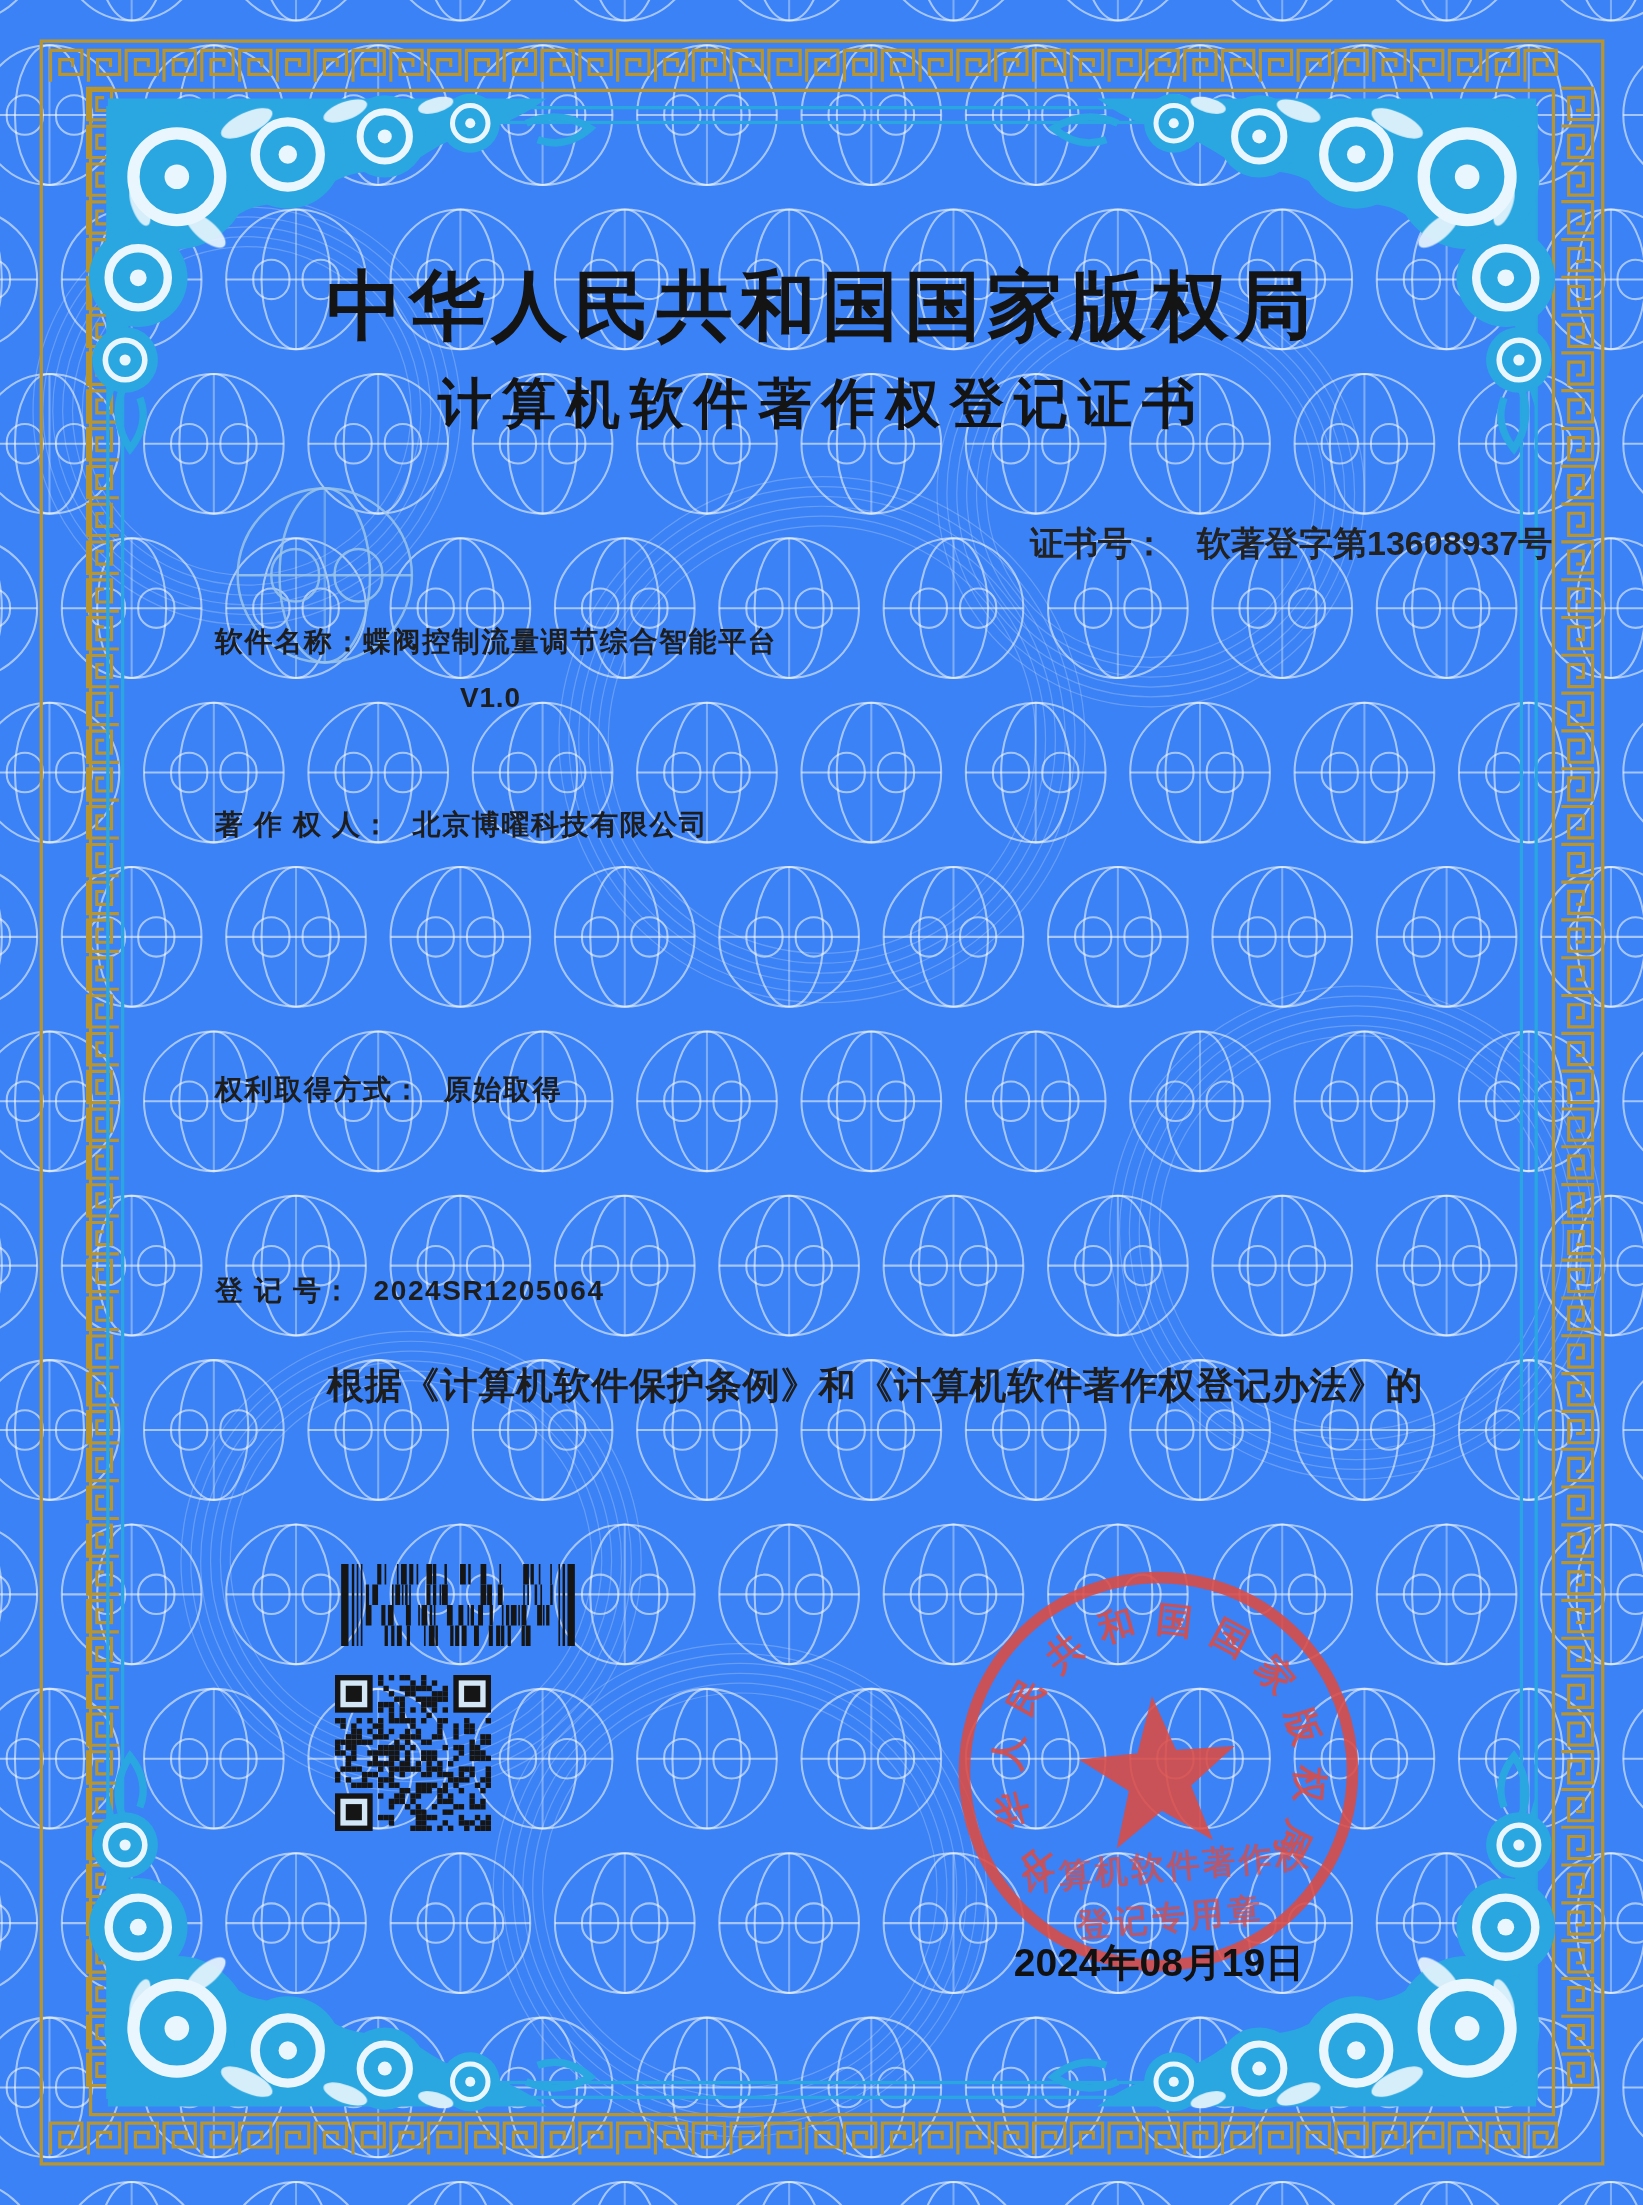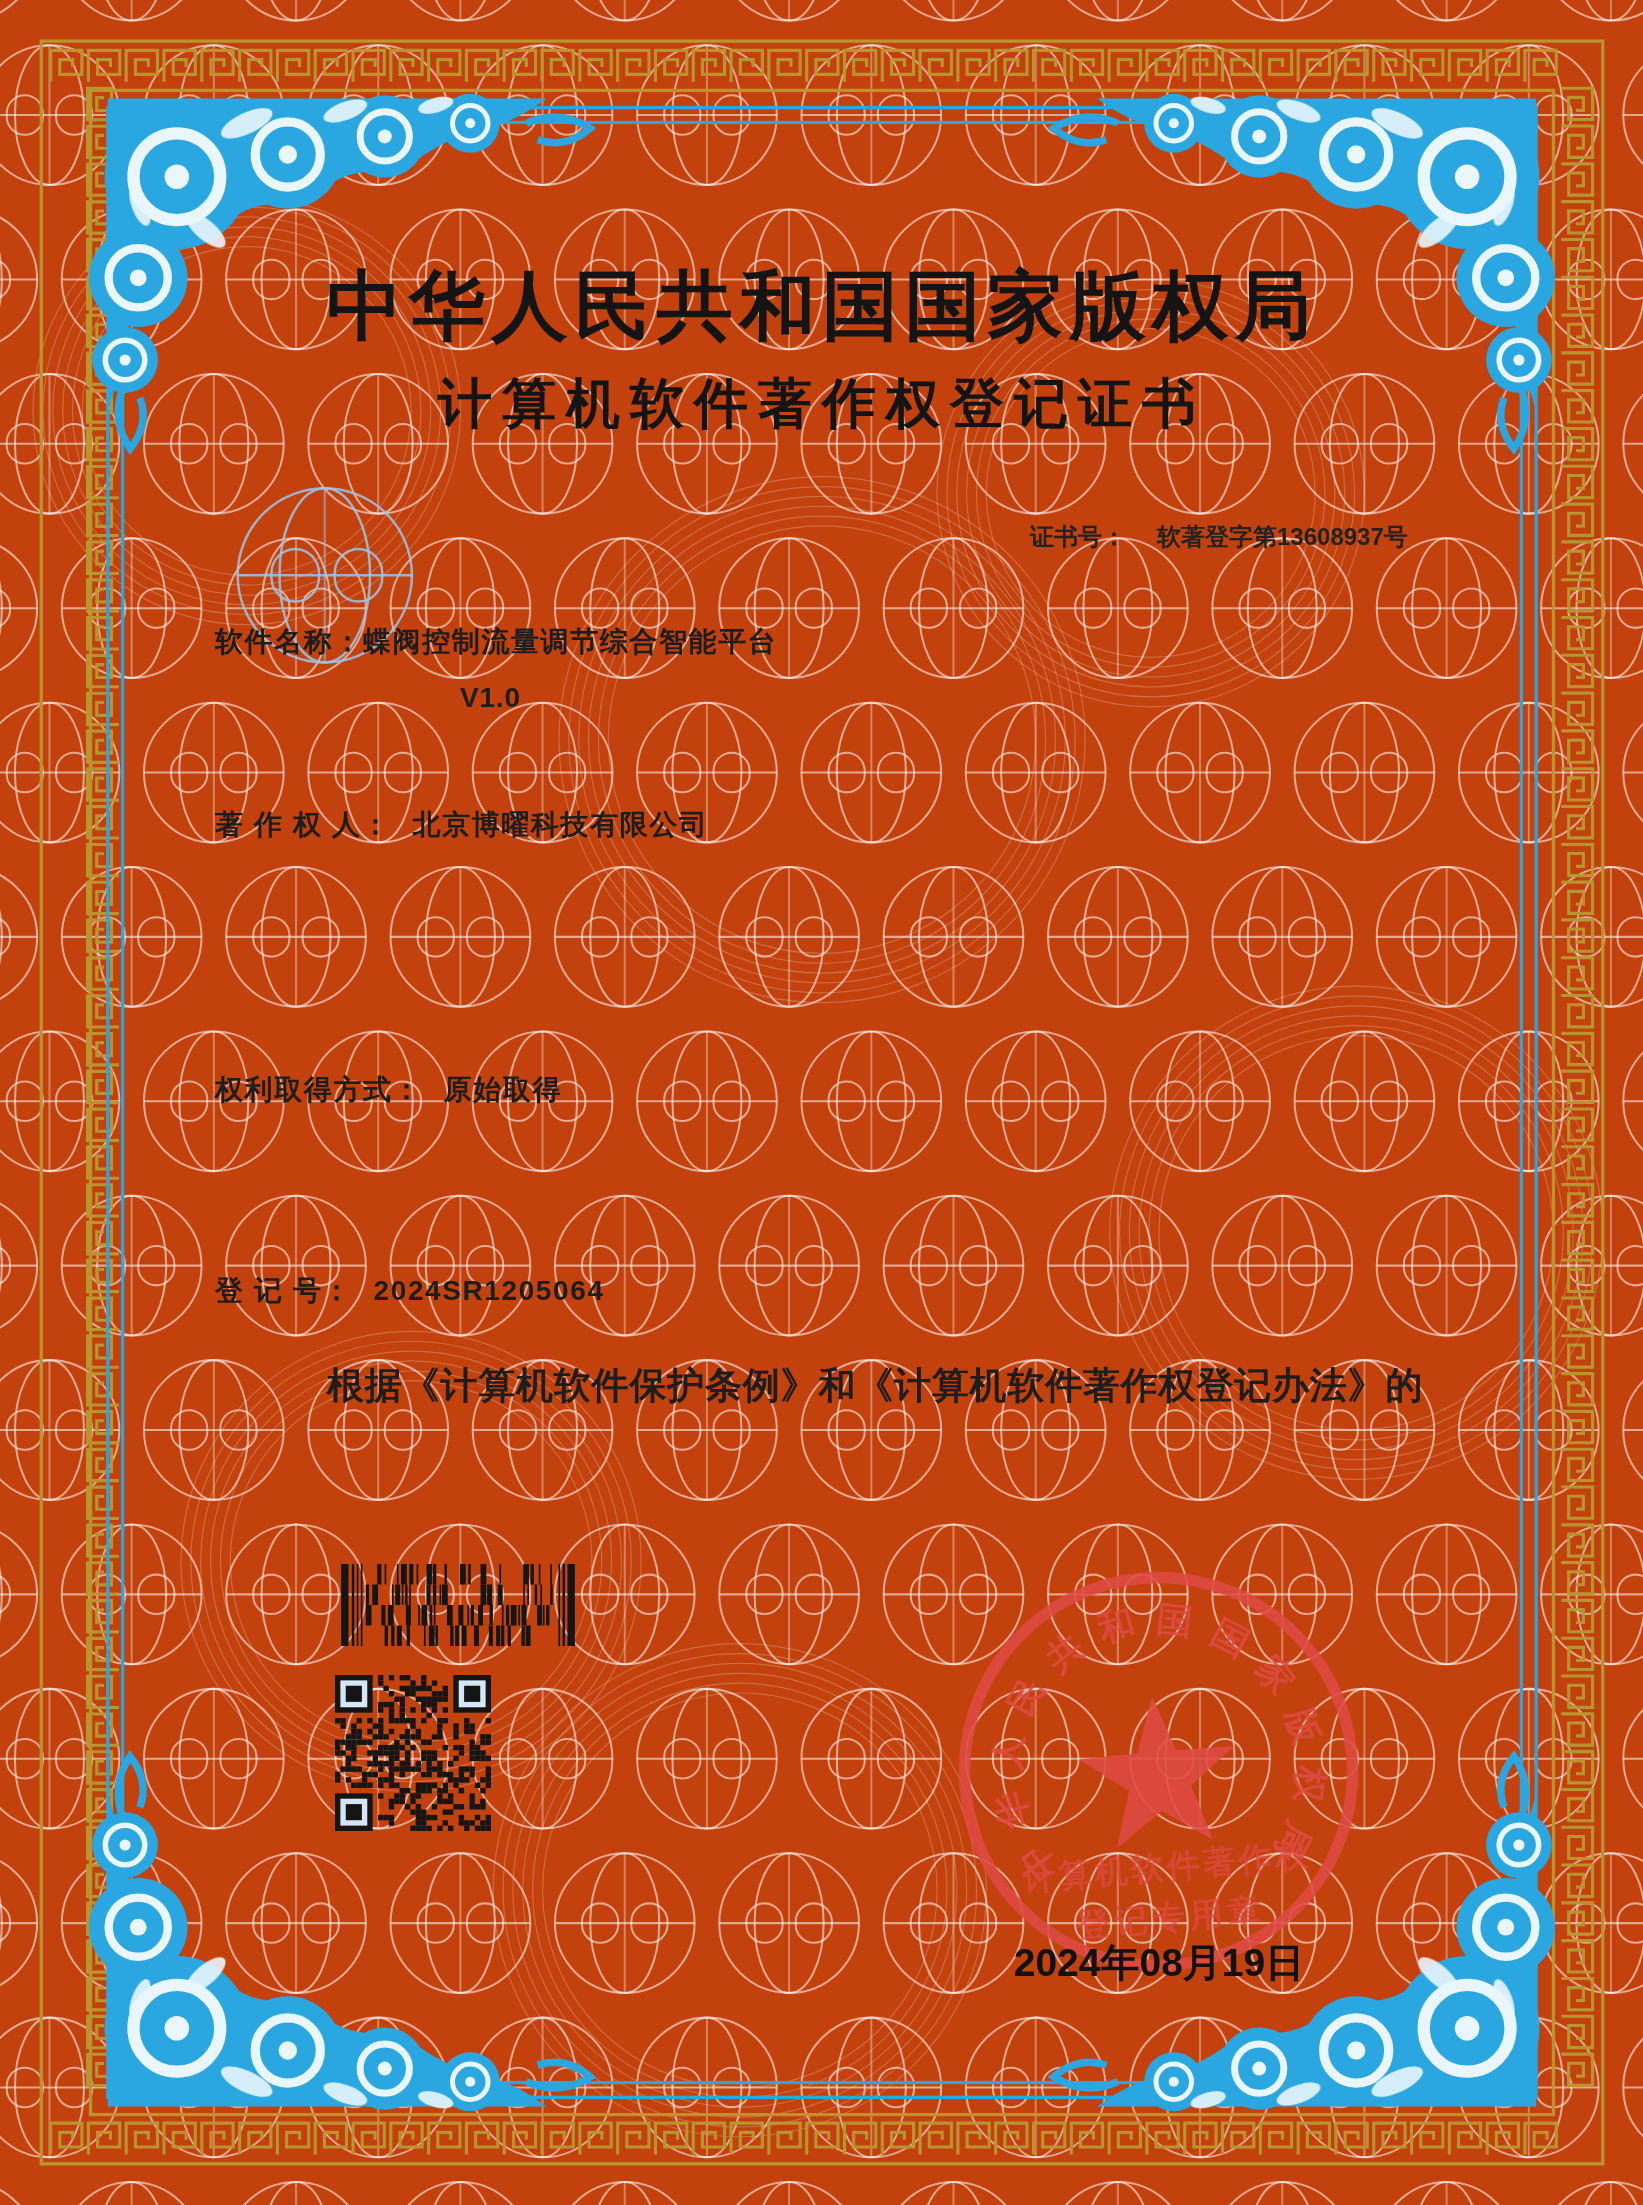--- a/index.html
+++ b/index.html
@@ -1,25 +1,25 @@
 <!DOCTYPE html>
 <html style="font-size:13px"><head>
 <meta charset="utf-8">
 <style>
   html,body{margin:0;padding:0;}
   body{width:1644px;height:2205px;overflow:hidden;background:#d3e7f6;}
-  .page{position:relative;width:1644px;height:2205px;background:#c2410c;
+  .page{position:relative;width:1644px;height:2205px;background:#3b82f6;
         font-family:"Liberation Sans",sans-serif;color:#1f1f1f;}
   svg.layer{position:absolute;left:0;top:0;}
   .abs{position:absolute;white-space:nowrap;}
   .title{width:1644px;text-align:center;font-family:"Liberation Serif",serif;
          font-weight:900;color:#141414;}
   .t1{top:256px;font-size:76px;letter-spacing:6.6px;}
   .t2{top:368px;font-size:54px;letter-spacing:10px;}
-  .certno{left:1030px;top:521px;font-size:24px;font-weight:700;color:#222;}
+  .certno{left:1030px;top:521px;font-size:34px;font-weight:700;color:#222;}
   .certno .val{margin-left:31px;}
   .field{font-size:28px;font-weight:700;color:#1d1d1d;letter-spacing:1.6px;}
   .fname{left:215px;top:623px;}
   .fver{left:460px;top:682px;width:197px;text-align:left;letter-spacing:0.8px;}
   .fowner{left:215px;top:806px;}
   .facq{left:215px;top:1071px;}
   .fscope{left:215px;top:1173px;}
   .freg{left:215px;top:1272px;}
   .field .val{margin-left:21.4px;}
   .body-line{font-size:37px;font-weight:700;color:#1d1d1d;letter-spacing:0.8px;}

